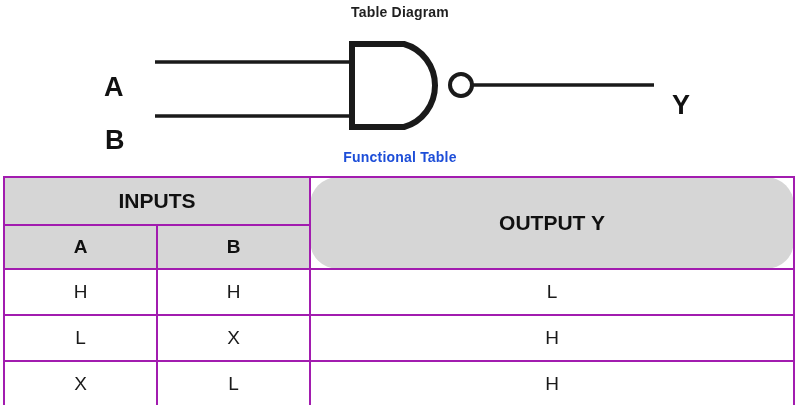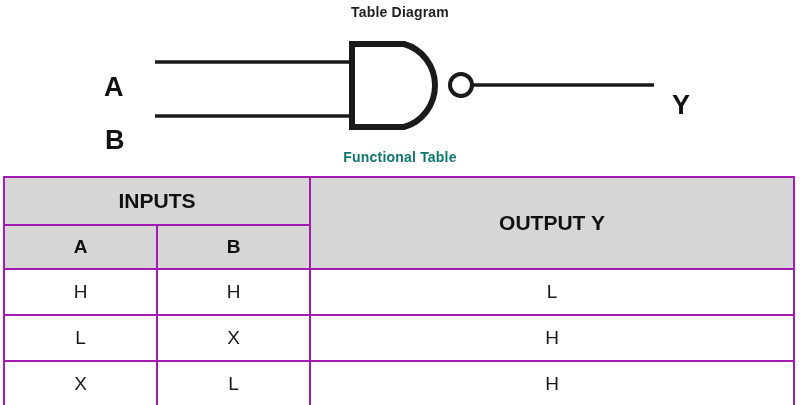--- a/index.html
+++ b/index.html
@@ -29,21 +29,21 @@
     letter-spacing: 0.2px;
   }
   .table-title {
     position: absolute;
     left: 0;
     top: 149px;
     width: 800px;
     text-align: center;
     font-size: 14px;
     font-weight: bold;
-    color: #0f766e;
+    color: #1d4ed8;
     letter-spacing: 0.2px;
   }
 
   
   .logic-diagram {
     position: absolute;
     left: 0;
     top: 26px;
     width: 800px;
     height: 120px;
@@ -90,21 +90,21 @@
   .hdr-sub     { font-size: 19px; height: 42px; }
   .data-cell {
     background: #ffffff;
     font-size: 19px;
     font-weight: normal;
     color: #1a1a1a;
     height: 44px;
   }
   .col-a { width: 225px; }
   .col-b { width: 210px; }
-  .col-y { width: 357px; }
+  .col-y { width: 357px; border-radius: 28px; }
 </style>
 </head>
 <body>
 
 <div class="diagram-title">Table Diagram</div>
 
 <div class="logic-diagram">
   <svg width="800" height="120" viewBox="0 0 800 120">
 
     <line x1="155" y1="36" x2="352" y2="36" stroke="#1a1a1a" stroke-width="3.5"></line>

